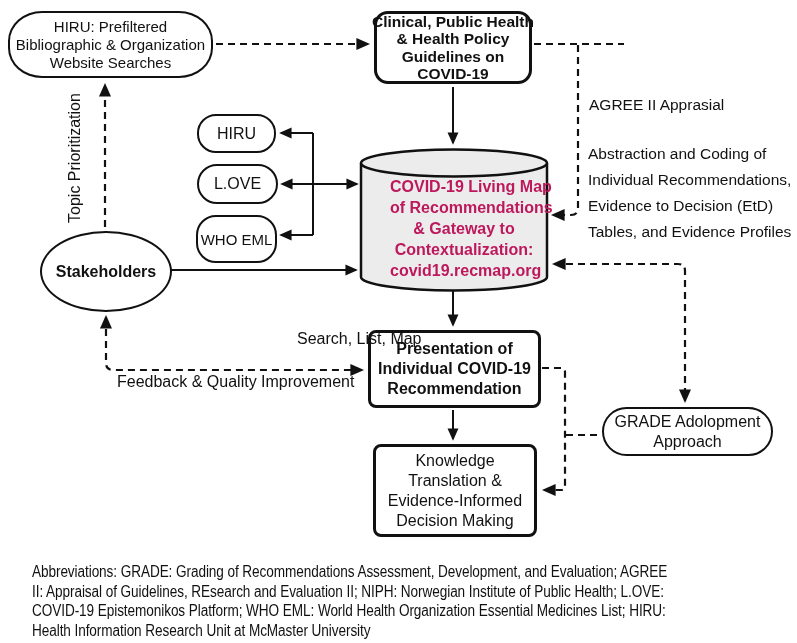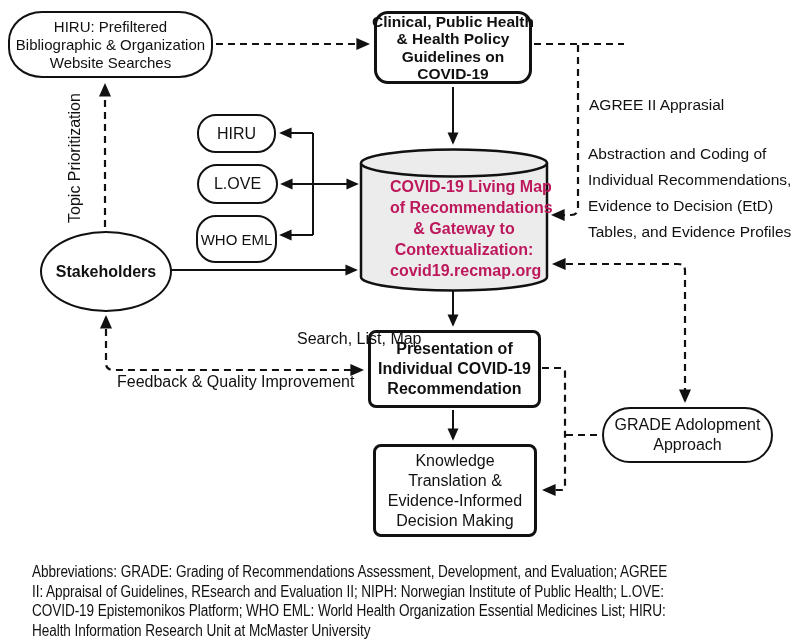--- a/index.html
+++ b/index.html
@@ -15,21 +15,21 @@
   .node span{white-space:pre;display:block;}
   #hiru{left:8px;top:11px;width:205px;height:67px;border-radius:34px/30px;font-size:15px;line-height:18px;}
   #clinical{left:374px;top:11px;width:158px;height:73px;border-radius:14px;border-width:3px;font-weight:bold;font-size:15.5px;line-height:17.5px;}
   #gradepro{left:626px;top:19px;width:157px;height:51px;border-radius:26px;font-size:16px;line-height:19px;}
   #niph{left:197px;top:114px;width:79px;height:39px;border-radius:19px;font-size:16px;}
   #love{left:197px;top:164px;width:81px;height:40px;border-radius:20px;font-size:16px;}
   #whoeml{left:196px;top:215px;width:81px;height:48px;border-radius:20px;font-size:15px;}
   #stakeholders{left:40px;top:231px;width:132px;height:81px;border-radius:50%;font-weight:bold;font-size:16px;}
   #presentation{left:368px;top:330px;width:173px;height:78px;border-radius:8px;border-width:3px;font-weight:bold;font-size:16px;line-height:20px;}
   #knowledge{left:373px;top:444px;width:164px;height:93px;border-radius:8px;border-width:3px;font-weight:normal;font-size:16px;line-height:20px;}
-  #adolopment{left:602px;top:407px;width:171px;height:56px;border-radius:28px;font-size:16px;line-height:20px;}
+  #adolopment{left:602px;top:407px;width:171px;height:49px;border-radius:28px;font-size:16px;line-height:20px;}
   #livingmap-text{
     position:absolute;left:364px;top:176px;width:148px;text-align:center;
     font-weight:bold;font-size:16px;line-height:21px;white-space:pre;color:#be185d;margin-left:26px;
   }
   .lbl{position:absolute;color:#111;font-size:16px;white-space:pre;}
   #lbl-manual{left:225px;top:34px;background:#fff;padding:0 3px;}
   #lbl-topic{left:0px;top:149px;width:150px;text-align:center;transform:rotate(-90deg);}
   #lbl-agree{left:589px;top:90px;font-size:15.5px;margin-top:6px;}
   #lbl-abstraction{left:588px;top:141px;font-size:15.5px;line-height:26px;}
   #lbl-search{left:297px;top:290px;margin-top:40px;}

